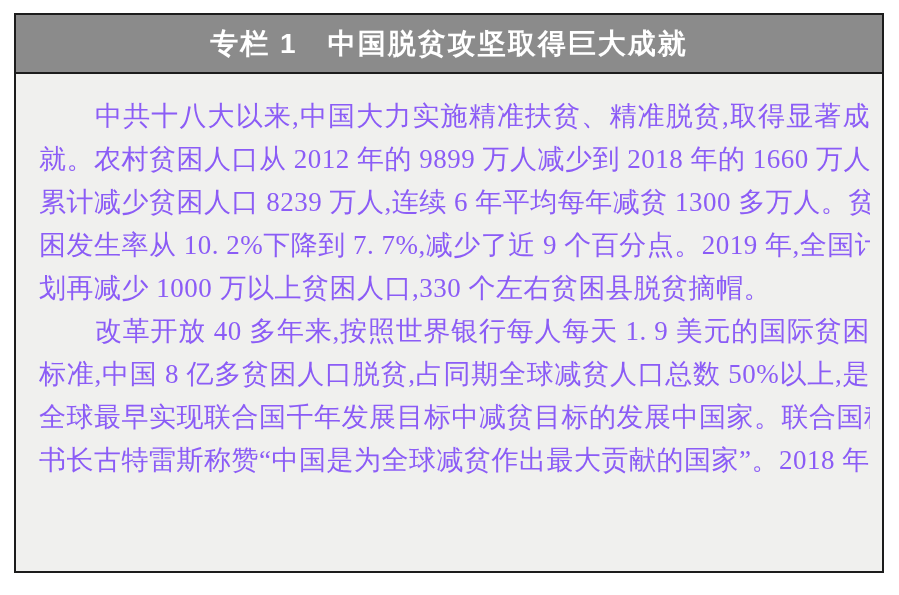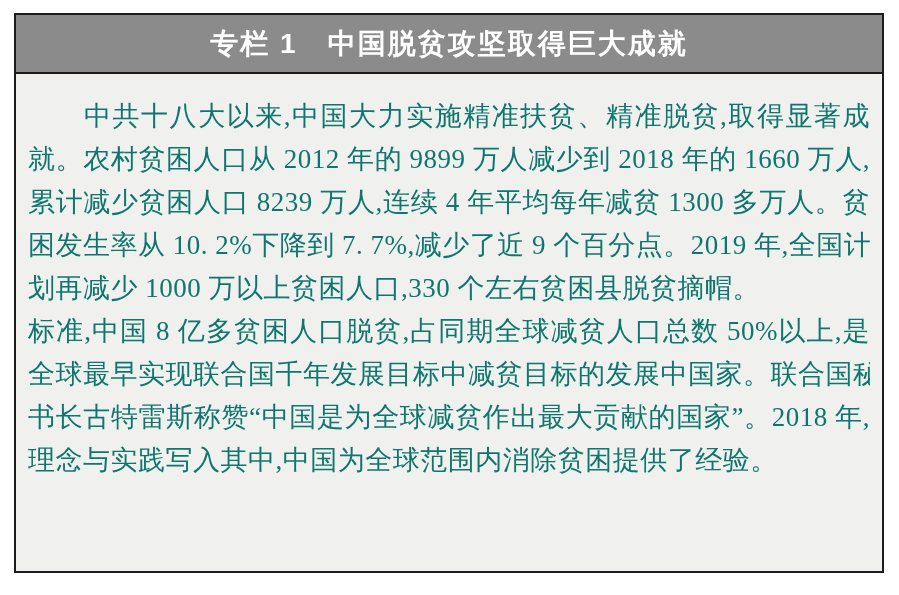--- a/index.html
+++ b/index.html
@@ -42,22 +42,22 @@
     color: #ffffff;
     font-family: "Liberation Sans", "DejaVu Sans", sans-serif;
     font-weight: bold;
     font-size: 28px;
     letter-spacing: 2px;
     white-space: nowrap;
   }
   .panel-body {
     flex: 1;
     box-sizing: border-box;
-    padding: 21px 12px 0 12px;
-    color: #0f766e;
+    padding: 21px 12px 0 23px;
+    color: #8b5cf6;
     font-family: Liberation Serif, serif;
   }
   .line {
     font-size: 27px;
     line-height: 43px;
     letter-spacing: 0.5px;
     text-align: justify;
     text-align-last: justify;
     text-justify: inter-character;
     overflow: hidden;
@@ -79,27 +79,27 @@
 
     <div class="panel-header">
       <div class="panel-title">专栏 1　中国脱贫攻坚取得巨大成就</div>
     </div>
 
     <div class="panel-body">
 
       <div>
         <div class="line indent">中共十八大以来,中国大力实施精准扶贫、精准脱贫,取得显著成</div>
         <div class="line">就。农村贫困人口从 2012 年的 9899 万人减少到 2018 年的 1660 万人,</div>
-        <div class="line">累计减少贫困人口 8239 万人,连续 4 年平均每年减贫 1300 多万人。贫</div>
+        <div class="line">累计减少贫困人口 8239 万人,连续 6 年平均每年减贫 1300 多万人。贫</div>
         <div class="line">困发生率从 10. 2%下降到 7. 7%,减少了近 9 个百分点。2019 年,全国计</div>
         <div class="line last">划再减少 1000 万以上贫困人口,330 个左右贫困县脱贫摘帽。</div>
       </div>
 
       <div>
+        <div class="line indent">改革开放 40 多年来,按照世界银行每人每天 1. 9 美元的国际贫困</div>
         <div class="line">标准,中国 8 亿多贫困人口脱贫,占同期全球减贫人口总数 50%以上,是</div>
         <div class="line">全球最早实现联合国千年发展目标中减贫目标的发展中国家。联合国秘</div>
         <div class="line">书长古特雷斯称赞“中国是为全球减贫作出最大贡献的国家”。2018 年,</div>
-        <div class="line last">理念与实践写入其中,中国为全球范围内消除贫困提供了经验。</div>
       </div>
 
     </div>
   </div>
 </div>
 
 </body></html>

